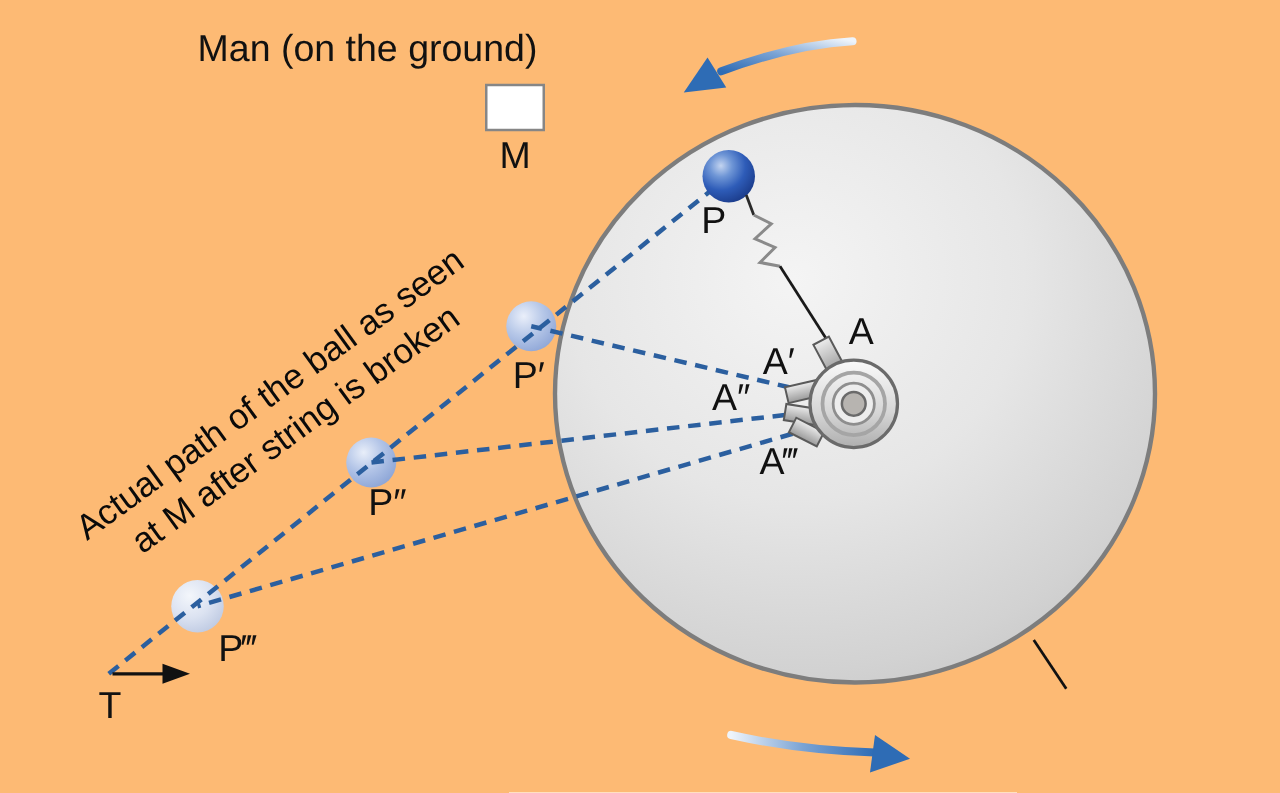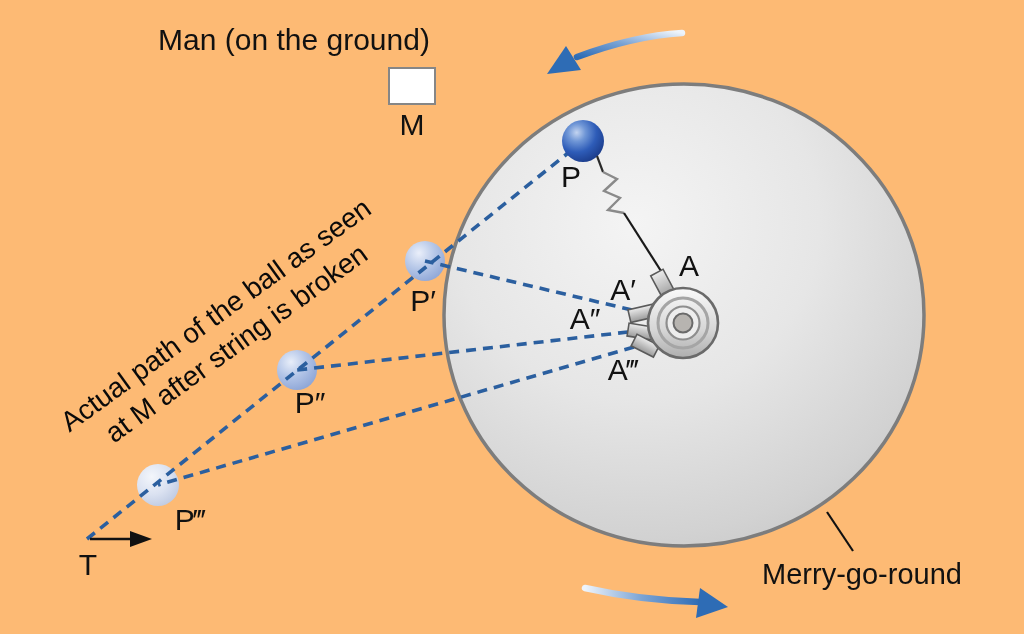--- a/index.html
+++ b/index.html
@@ -139,20 +139,19 @@
   <div class="lbl" style="left:310px;top:403px;">P″</div>
   <div class="lbl" style="left:190px;top:520px;">P‴</div>
 
   <div class="lbl" style="left:689px;top:266px;">A</div>
   <div class="lbl" style="left:623px;top:290px;">A′</div>
   <div class="lbl" style="left:585px;top:319px;">A″</div>
   <div class="lbl" style="left:623px;top:370px;">A‴</div>
 
   <div class="lbl" style="left:88px;top:565px;">T</div>
 
-  <div class="lbl small" style="left:862px;top:574px;">Merry-go-round</div>
 
   <div id="path-caption">
     <div>Actual path of the ball as seen</div>
     <div>at M after string is broken</div>
   </div>
 
 </div>
 
 </body></html>

